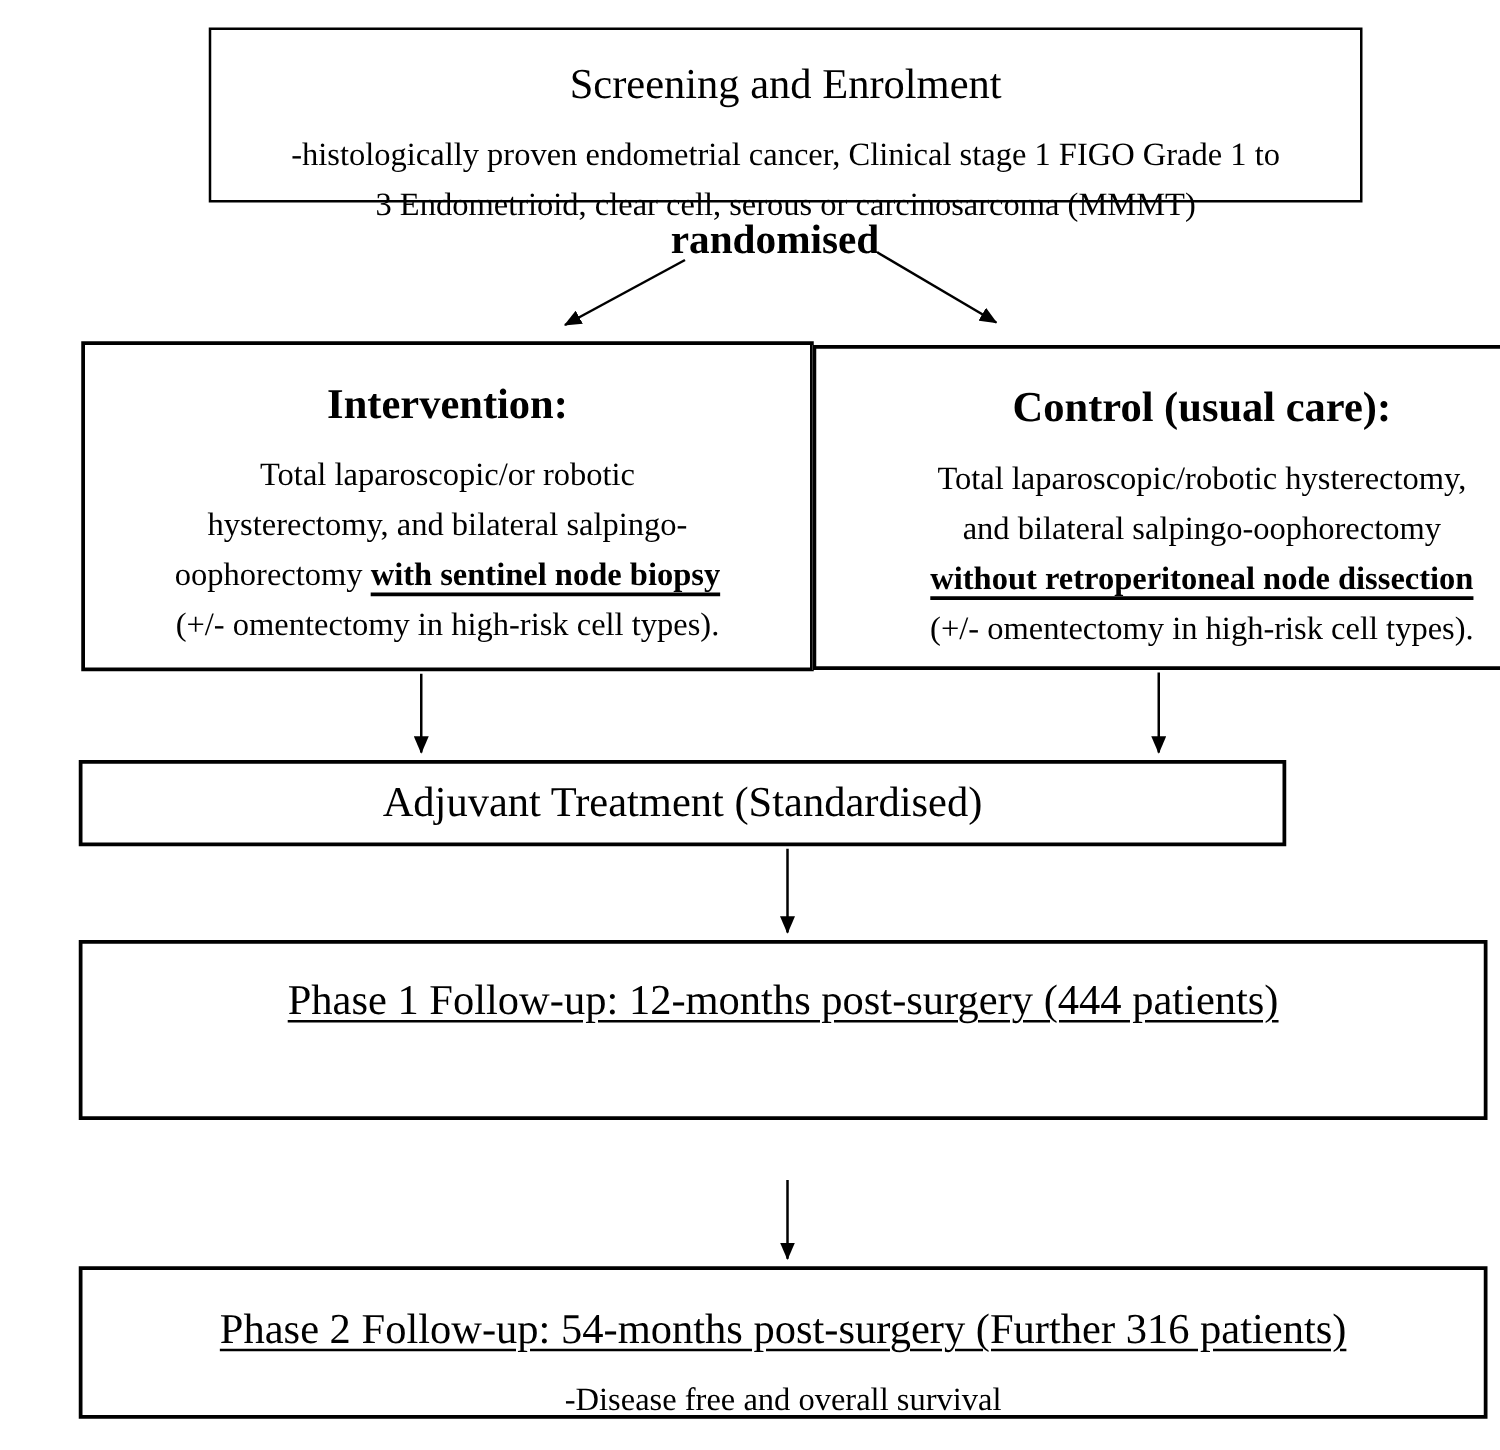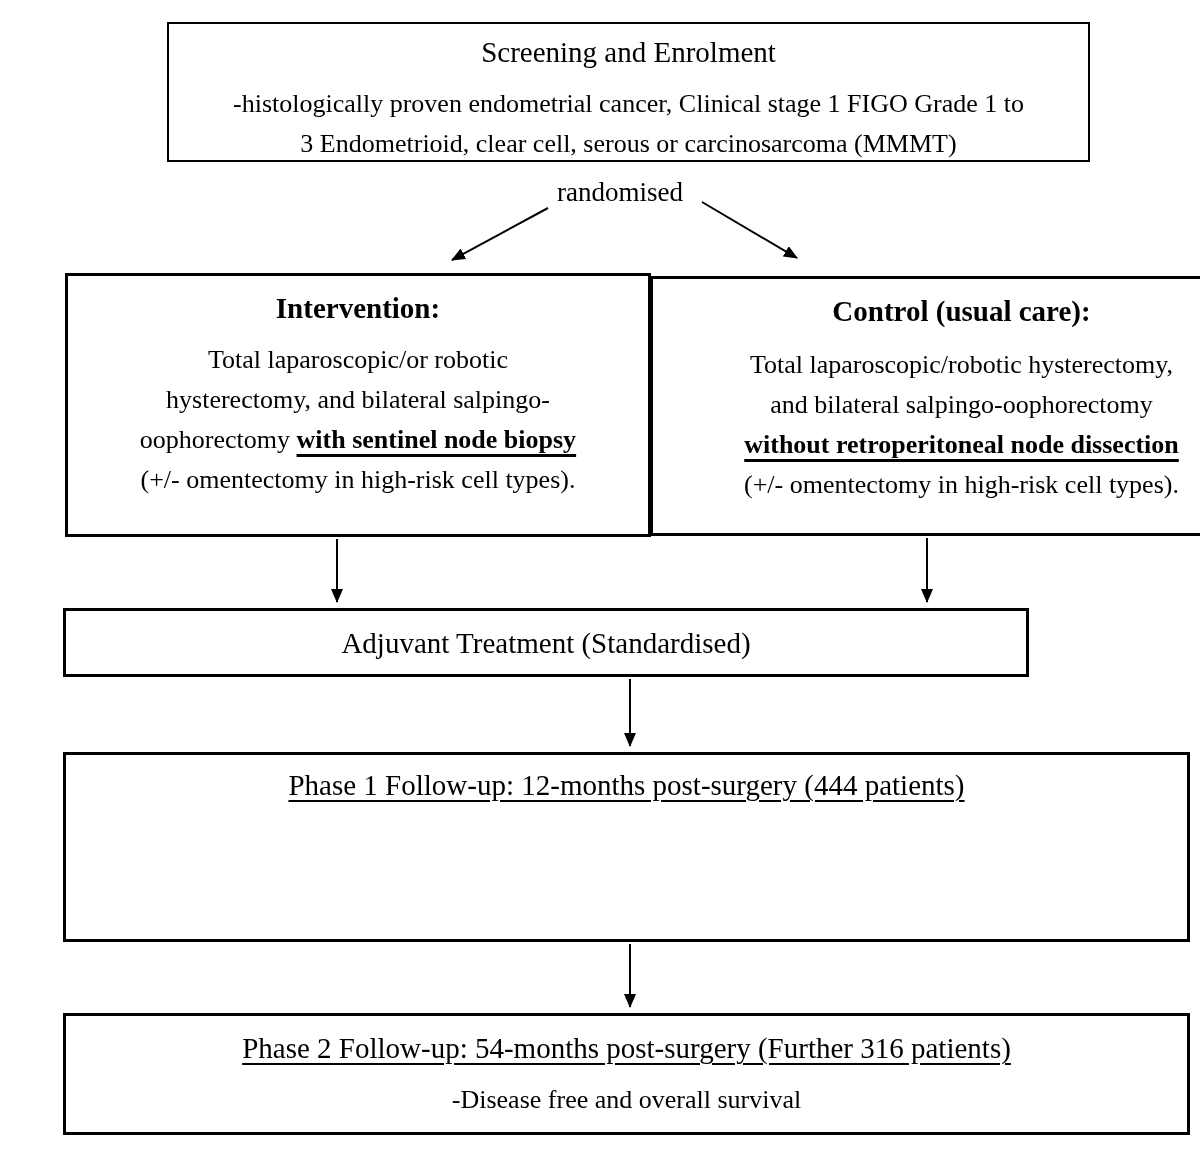--- a/index.html
+++ b/index.html
@@ -9,40 +9,40 @@
   .canvas{
     position:relative; width:1200px; height:1160px; background:var(--bg);
     font-family:"Liberation Serif","DejaVu Serif",serif; color:var(--text);
   }
   .arrow-layer{position:absolute;left:0;top:0;width:1200px;height:1160px;pointer-events:none;}
   .arrow-layer line{stroke:var(--border);stroke-width:2;}
   .box{
     position:absolute; box-sizing:border-box; border:3px solid var(--border);
     background:var(--bg); text-align:center;
   }
-  .title{font-size:29px;line-height:40px;margin:0;font-weight:normal;}
+  .title{font-size:34px;line-height:40px;margin:16px;font-weight:normal;}
   .title.bold{font-weight:bold;}
   .title.underlined{text-decoration:underline;text-decoration-thickness:2px;text-underline-offset:5px;}
   .bodytext{font-size:26px;line-height:40px;margin:13px 0 0 0;white-space:pre-line;}
   .em{
     font-weight:bold;text-decoration:underline;
     text-decoration-thickness:3px;text-underline-offset:6px;
   }
   #screening{left:167px;top:22px;width:923px;height:140px;padding:8px 4px 0 4px;border-width:2px;}
   #screening .bodytext{margin-top:12px;}
   .rand-label{
     position:absolute;top:176px;left:620px;transform:translateX(-50%);
-    font-size:27px;line-height:32px;
+    font-size:33px;line-height:32px;font-weight:bold;
   }
   #intervention{left:65px;top:273px;width:586px;height:264px;padding:12px 6px 0 6px;}
   #intervention .bodytext{margin-top:12px;}
   #control{left:650px;top:276px;width:623px;height:260px;padding:12px 6px 0 6px;}
   #control .bodytext{margin-top:14px;}
   #adjuvant{left:63px;top:608px;width:966px;height:69px;display:flex;align-items:center;justify-content:center;}
-  #phase1{left:63px;top:752px;width:1127px;height:190px;padding:10px 10px 0 10px;}
+  #phase1{left:63px;top:752px;width:1127px;height:144px;padding:10px 10px 0 10px;}
   #phase1 .bodytext{margin-top:12px;}
   #phase2{left:63px;top:1013px;width:1127px;height:122px;padding:12px 10px 0 10px;}
   #phase2 .bodytext{margin-top:12px;}
 </style>
 </head>
 <body>
 
 <div class="canvas">
 
   <svg class="arrow-layer" viewBox="0 0 1200 1160" aria-hidden="true">

